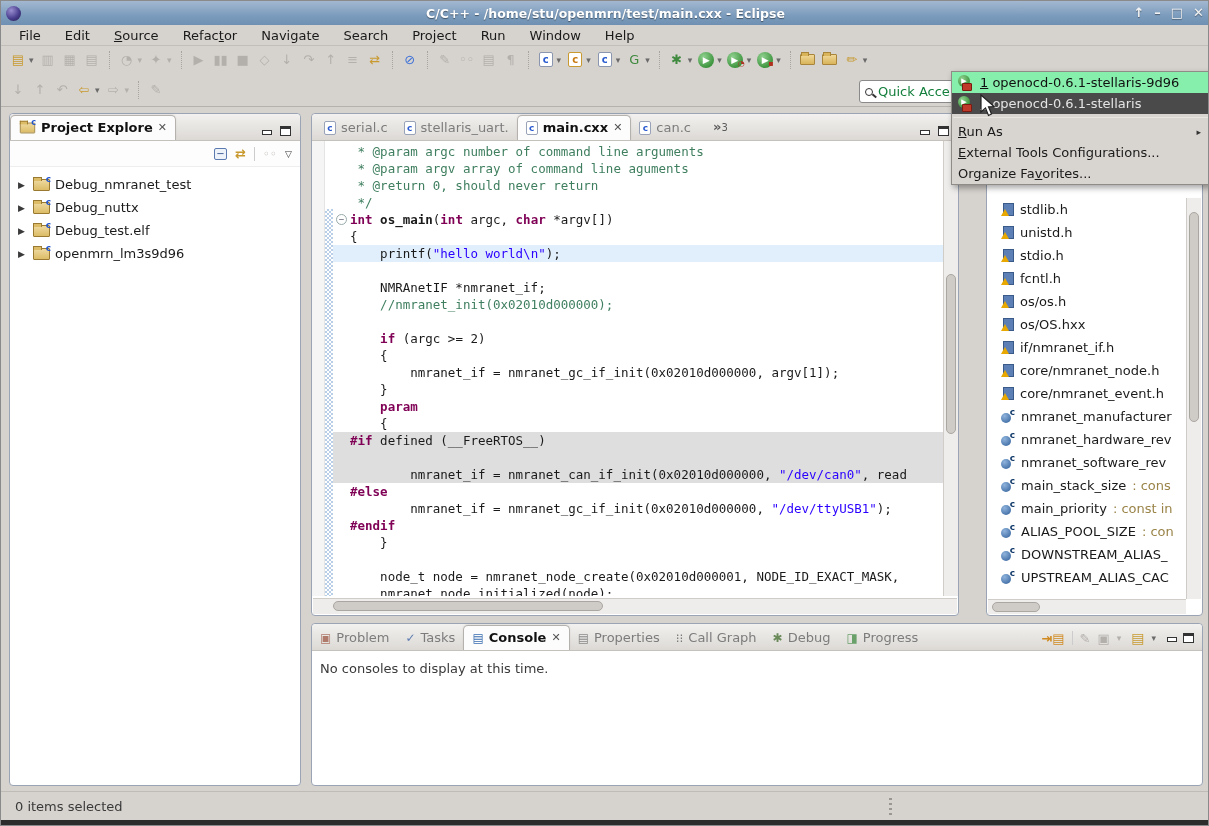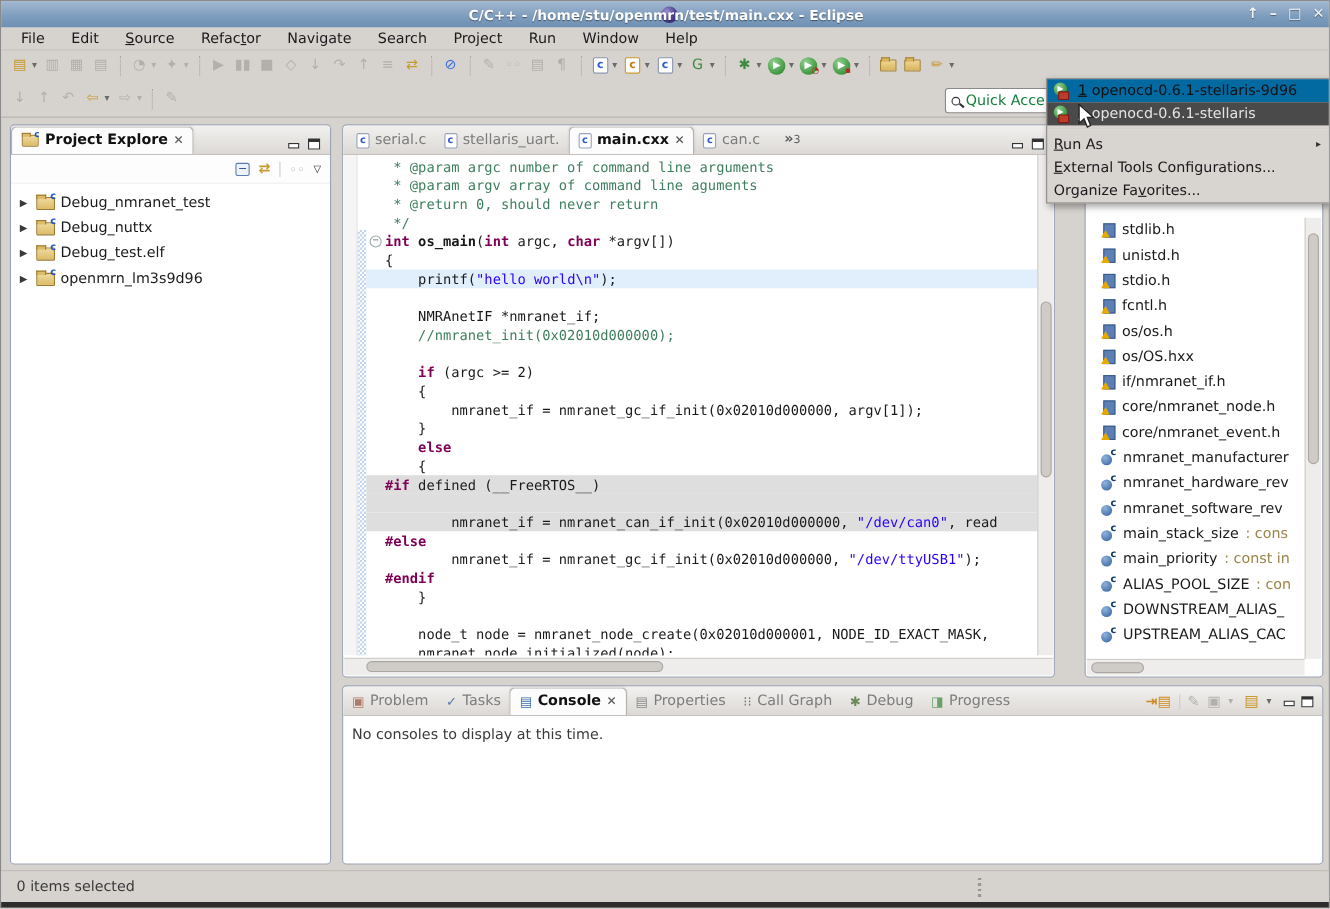--- a/index.html
+++ b/index.html
@@ -2,21 +2,21 @@
 <html><head>
 <meta charset="utf-8">
 <style>
   * { margin:0; padding:0; box-sizing:border-box; }
   html,body { width:1209px; height:826px; }
   body { font-family:"DejaVu Sans", sans-serif; font-size:13px; color:#1a1a1a; }
   #screen { position:relative; width:1209px; height:826px; background:#d6d2ce; overflow:hidden; border:1px solid #8a8a8a; }
 
   
   .titlebar { position:absolute; left:0; top:0; width:1209px; height:24px;
-    background:linear-gradient(#a3b8d0,#7c9cbd 60%,#6f90b2); display:flex; align-items:center;justify-content:center; }
+    background:linear-gradient(#a3b8d0,#7c9cbd 60%,#6f90b2); display:flex; align-items:center; }
   .logo { width:15px; height:15px; border-radius:50%; margin-left:5px;
     background:radial-gradient(circle at 35% 30%, #9a8fd0, #4a3f8f 55%, #201a4a); }
   .wtitle { position:absolute; left:0; right:0; text-align:center; color:#fff; font-weight:bold;
     font-size:12.5px; text-shadow:0 1px 1px rgba(0,0,0,.45); pointer-events:none; }
   .wctrl { position:absolute; right:6px; top:3px; display:flex; gap:10px; align-items:center; }
   .wbtn { color:#f2f2f2; font-size:13px; line-height:17px; text-shadow:0 1px 1px rgba(0,0,0,.4); font-weight:bold; }
 
   
   .menubar { position:absolute; left:0; top:24px; width:1209px; height:21px; background:#d6d2ce;
     display:flex; align-items:center; padding-left:8px; border-bottom:1px solid #c2beba; }
@@ -141,21 +141,21 @@
   .statusbar { position:absolute; left:0; top:790px; width:1209px; height:29px; background:#d6d2ce;
     border-top:1px solid #bfbbb7; display:flex; align-items:center; padding-left:14px; color:#3a3a3a; }
   .sgrip { position:absolute; left:888px; top:6px; width:3px; height:18px;
     background-image:repeating-linear-gradient(#9a9692 0 2px, transparent 2px 5px); }
   .bottomstrip { position:absolute; left:0; top:819px; width:1209px; height:7px; background:#2c2c2c; }
 
   
   #runmenu { position:absolute; left:950px; top:70px; width:259px; background:#d8d4d0;
     border:1px solid #8f8b87; box-shadow:2px 3px 6px rgba(0,0,0,.35); z-index:50; }
   .mitem { height:21px; display:flex; align-items:center; gap:6px; padding:0 8px 0 6px; white-space:nowrap; overflow:hidden; }
-  .mitem.dark { background:#0369a1; color:#111; }
+  .mitem.dark { background:#86efac; color:#111; }
   .mitem.dark.sel { background:#4a4a4a; color:#e4e4e4; }
   .msep { height:1px; background:#aaa6a2; margin:3px 1px; border-bottom:1px solid #e8e4e0; }
   .subarrow { margin-left:auto; font-size:9px; color:#333; }
   .runicon { width:16px; height:14px; position:relative; flex:none; }
   .runicon::before { content:"▶"; position:absolute; left:0; top:-1px; width:12px; height:12px; border-radius:50%;
     background:radial-gradient(circle at 35% 30%,#8fd08f,#1e7e1e); color:#fff; font-size:7px; line-height:12px; text-align:center; }
   .runicon::after { content:""; position:absolute; left:4px; bottom:-1px; width:8px; height:6px; background:#c03a2a;
     border:1px solid #7a1a10; border-radius:1px; }
   #cursor { position:absolute; left:978px; top:93px; z-index:60; }
 </style>
@@ -416,21 +416,21 @@
           <div class="cline"><span class="foldcol"></span><span class="ctext"><span>{</span></span></div>
           <div class="cline cur"><span class="foldcol"></span><span class="ctext"><span>    printf(</span><span class="ts">"hello world\n"</span><span>);</span></span></div>
           <div class="cline"><span class="foldcol"></span><span class="ctext"></span></div>
           <div class="cline"><span class="foldcol"></span><span class="ctext"><span>    NMRAnetIF *nmranet_if;</span></span></div>
           <div class="cline"><span class="foldcol"></span><span class="ctext"><span class="tc">    //nmranet_init(0x02010d000000);</span></span></div>
           <div class="cline"><span class="foldcol"></span><span class="ctext"></span></div>
           <div class="cline"><span class="foldcol"></span><span class="ctext"><span>    </span><span class="tk">if</span><span> (argc &gt;= 2)</span></span></div>
           <div class="cline"><span class="foldcol"></span><span class="ctext"><span>    {</span></span></div>
           <div class="cline"><span class="foldcol"></span><span class="ctext"><span>        nmranet_if = nmranet_gc_if_init(0x02010d000000, argv[1]);</span></span></div>
           <div class="cline"><span class="foldcol"></span><span class="ctext"><span>    }</span></span></div>
-          <div class="cline"><span class="foldcol"></span><span class="ctext"><span>    </span><span class="tk">else</span></span></div>
+          <div class="cline"><span class="foldcol"></span><span class="ctext"><span>    </span><span class="tk">param</span></span></div>
           <div class="cline"><span class="foldcol"></span><span class="ctext"><span>    {</span></span></div>
           <div class="cline gray"><span class="foldcol"></span><span class="ctext"><span class="tk">#if</span><span> defined (__FreeRTOS__)</span></span></div>
           <div class="cline gray"><span class="foldcol"></span><span class="ctext"></span></div>
           <div class="cline gray"><span class="foldcol"></span><span class="ctext"><span>        nmranet_if = nmranet_can_if_init(0x02010d000000, </span><span class="ts">"/dev/can0"</span><span>, read</span></span></div>
           <div class="cline"><span class="foldcol"></span><span class="ctext"><span class="tk">#else</span></span></div>
           <div class="cline"><span class="foldcol"></span><span class="ctext"><span>        nmranet_if = nmranet_gc_if_init(0x02010d000000, </span><span class="ts">"/dev/ttyUSB1"</span><span>);</span></span></div>
           <div class="cline"><span class="foldcol"></span><span class="ctext"><span class="tk">#endif</span></span></div>
           <div class="cline"><span class="foldcol"></span><span class="ctext"><span>    }</span></span></div>
           <div class="cline"><span class="foldcol"></span><span class="ctext"></span></div>
           <div class="cline"><span class="foldcol"></span><span class="ctext"><span>    node_t node = nmranet_node_create(0x02010d000001, NODE_ID_EXACT_MASK,</span></span></div>

